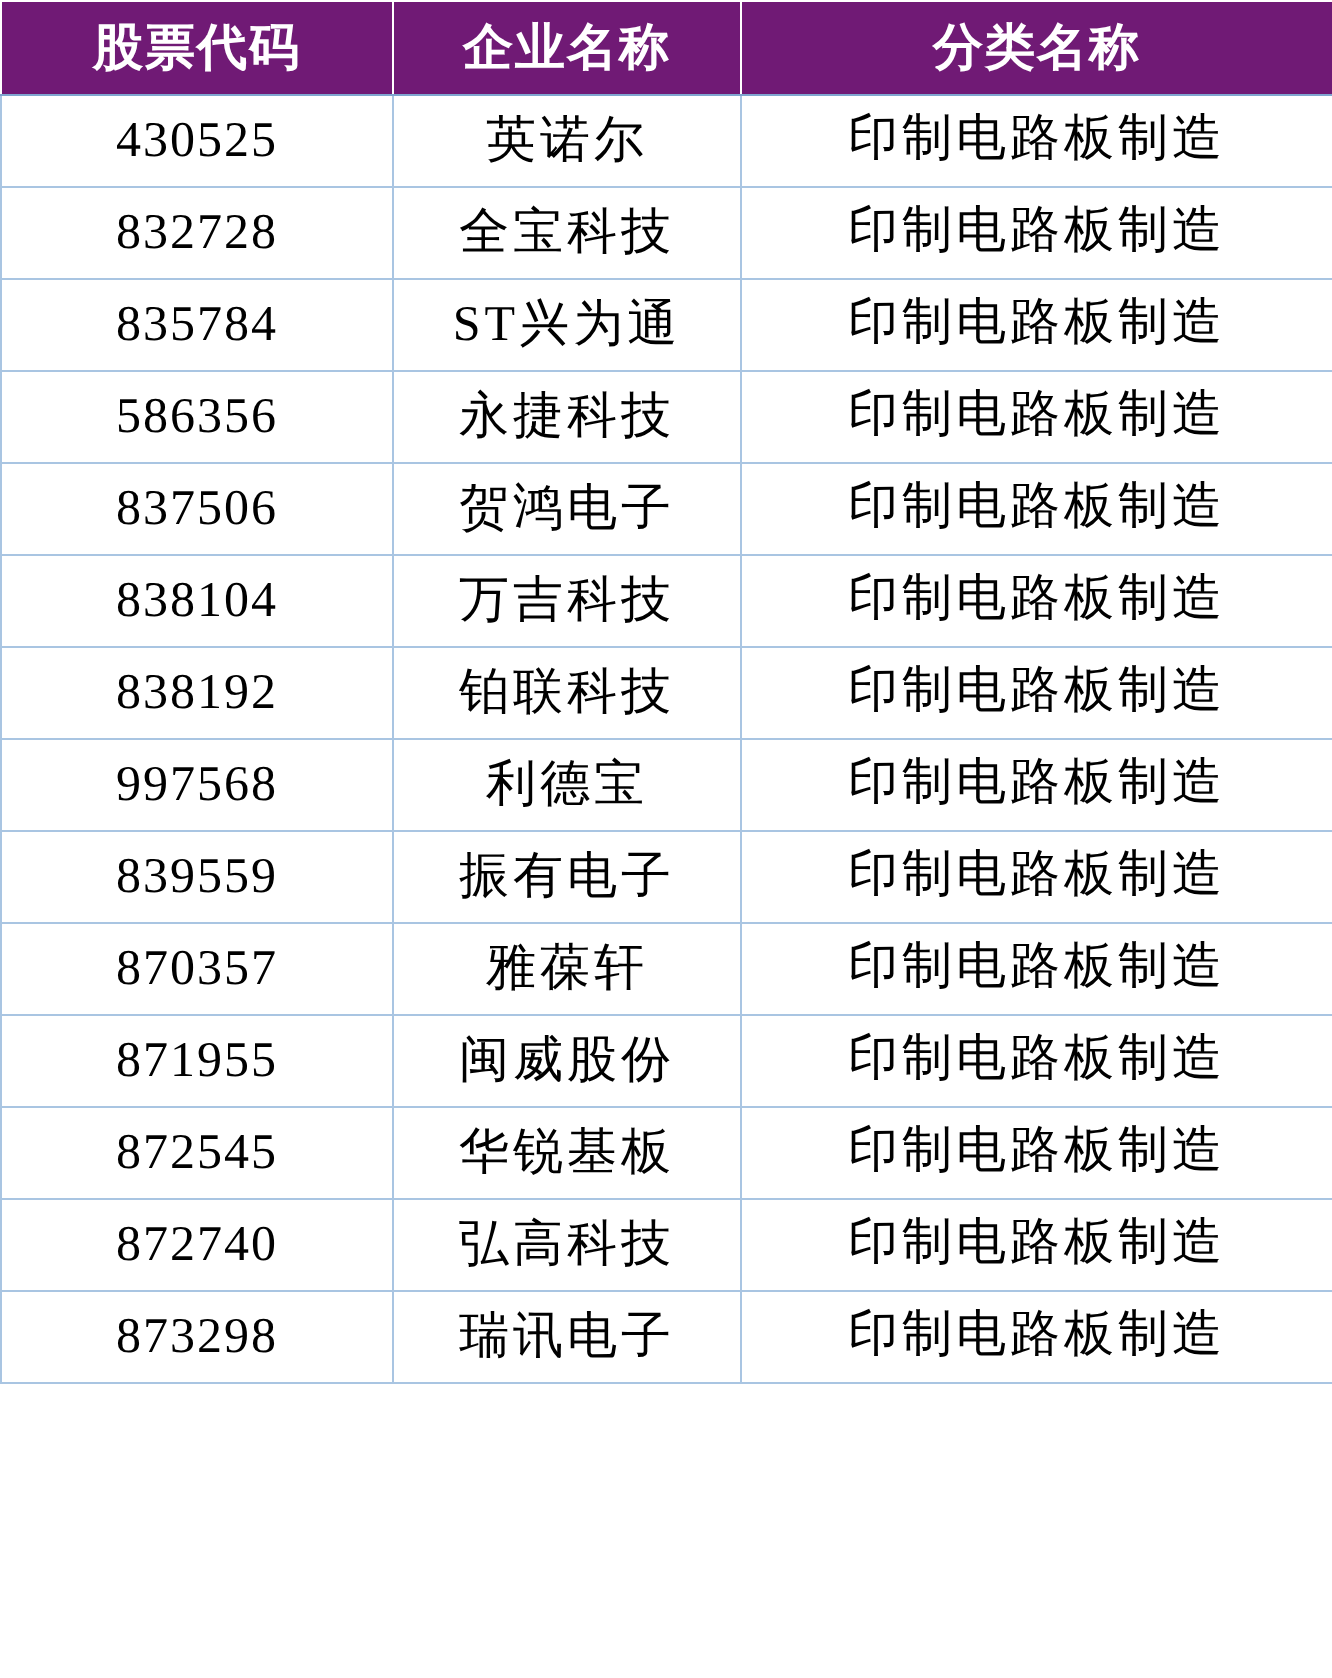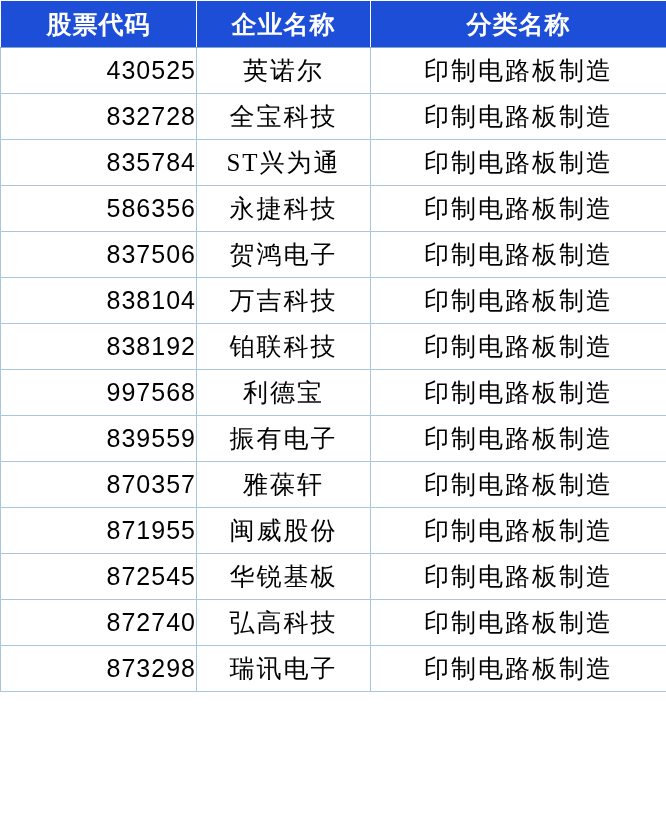--- a/index.html
+++ b/index.html
@@ -22,21 +22,21 @@
   table.stock-table {
     border-collapse: collapse;
     width: 666px;
     table-layout: fixed;
   }
   table.stock-table col.c0 { width: 196px; }
   table.stock-table col.c1 { width: 174px; }
   table.stock-table col.c2 { width: 296px; }
 
   table.stock-table thead th {
-    background: #1d4ed8;
+    background: #701a75;
     color: #ffffff;
     font-family: "Liberation Sans", sans-serif;
     font-weight: bold;
     font-size: 25px;
     letter-spacing: 1px;
     height: 46px;
     line-height: 46px;
     padding: 0;
     text-align: center;
     border: 1px solid #ffffff;
@@ -55,30 +55,29 @@
     border-left: 1px solid #a9c5e2;
     border-right: 1px solid #a9c5e2;
     background: #ffffff;
     white-space: nowrap;
     overflow: hidden;
   }
   table.stock-table tbody tr td:first-child {
     border-left: 1px solid #a9c5e2;
   }
   table.stock-table tbody td.code {
-    font-family: Liberation Sans, sans-serif;
+    font-family: Liberation Serif, serif;
     letter-spacing: 1px;
-    text-align: right;
   }
   table.stock-table tbody td.name {
     font-family: Liberation Serif, serif;
     letter-spacing: 2px;
   }
   table.stock-table tbody td.category {
-    font-family: Liberation Sans, sans-serif;
+    font-family: Liberation Mono, monospace;
     letter-spacing: 2px;
   }
 </style>
 </head>
 <body>
 
 <div class="sheet">
   <table class="stock-table">
     <colgroup>
       <col class="c0">

